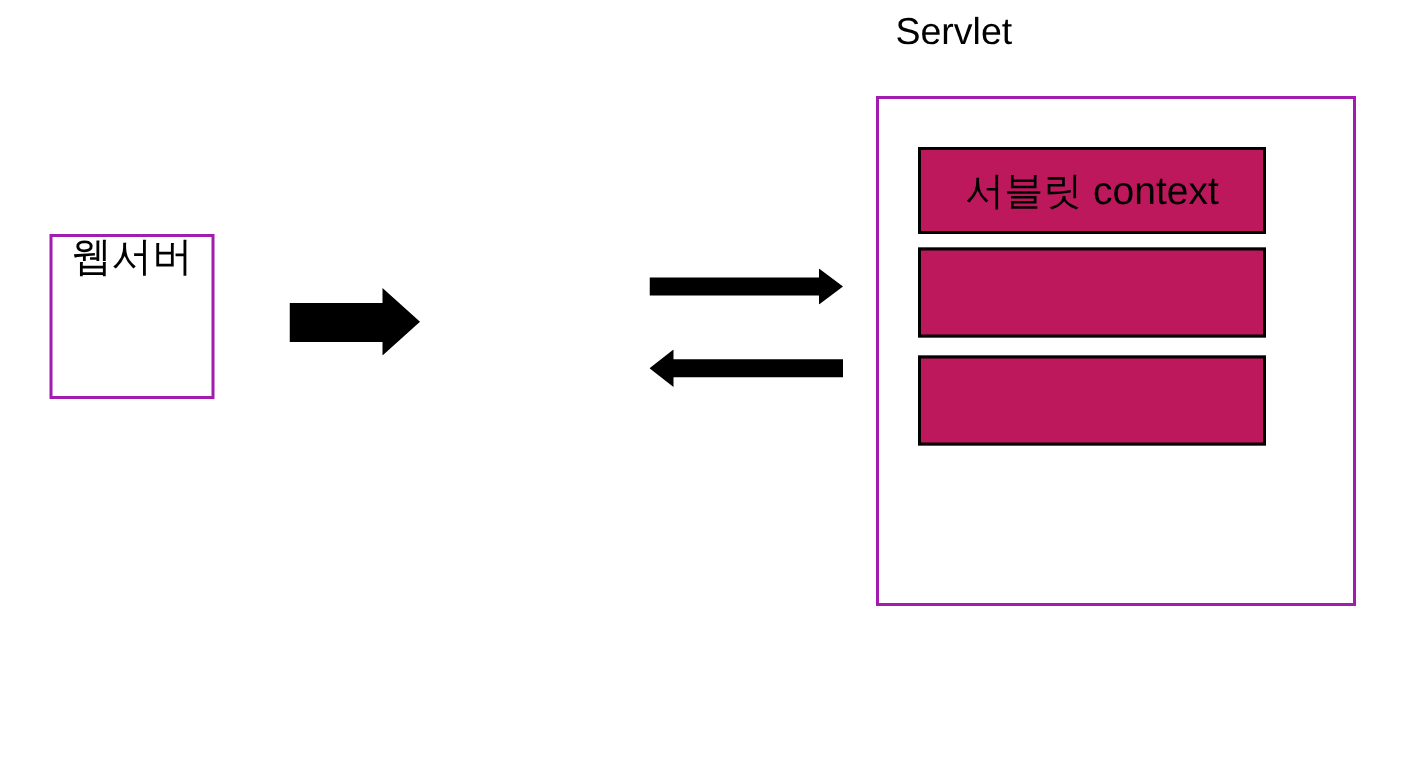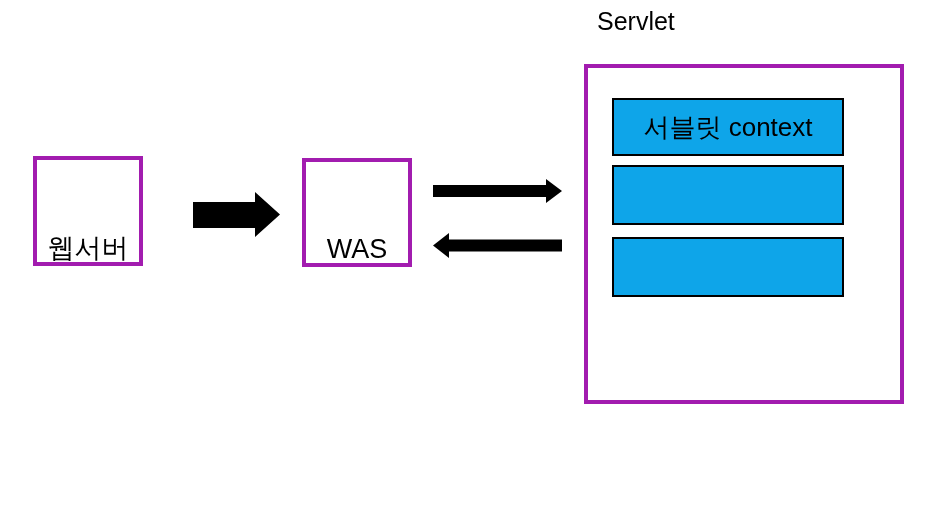--- a/index.html
+++ b/index.html
@@ -12,24 +12,24 @@
     width: 937px;
     height: 512px;
     background: #ffffff;
     font-family: "Liberation Sans", "DejaVu Sans", sans-serif;
     color: #000000;
     overflow: hidden;
   }
   .box {
     position: absolute;
     box-sizing: border-box;
-    border: 4px solid #a21caf;
+    border: 2px solid #a21caf;
     background: #ffffff;
     display: flex;
-    align-items: flex-end;
+    align-items: flex-start;
     justify-content: center;
     text-align: center;
   }
   .node-label {
     font-size: 27px;
     color: #000000;
     white-space: nowrap;
     line-height: 1;
   }
   #web-server-box { left: 33px;  top: 156px; width: 110px; height: 110px; }
@@ -48,21 +48,21 @@
     left: 584px;
     top: 64px;
     width: 320px;
     height: 340px;
     display: block;
   }
   .inner-box {
     position: absolute;
     box-sizing: border-box;
     border: 2px solid #000000;
-    background: #0ea5e9;
+    background: #be185d;
     display: flex;
     align-items: center;
     justify-content: center;
   }
   #servlet-context-box { left: 612px; top: 98px;  width: 232px; height: 58px; }
   #servlet-empty-box-2 { left: 612px; top: 165px; width: 232px; height: 60px; }
   #servlet-empty-box-3 { left: 612px; top: 237px; width: 232px; height: 60px; }
   .inner-box .node-label { font-size: 26px; }
 
   .arrow-svg {
@@ -80,23 +80,20 @@
 <div class="canvas">
 
   <div class="box" id="web-server-box">
     <span class="node-label">웹서버</span>
   </div>
 
   <svg class="arrow-svg" id="arrow-webserver-to-was" width="87" height="45" viewBox="0 0 87 45" aria-hidden="true">
     <polygon points="0,10 62,10 62,0 87,22.5 62,45 62,36 0,36" fill="currentColor"></polygon>
   </svg>
 
-  <div class="box" id="was-box">
-    <span class="node-label">WAS</span>
-  </div>
 
   <svg class="arrow-svg" id="arrow-was-to-servlet" width="129" height="24" viewBox="0 0 129 24" aria-hidden="true">
     <polygon points="0,6 113,6 113,0 129,12 113,24 113,18 0,18" fill="currentColor"></polygon>
   </svg>
 
   <svg class="arrow-svg" id="arrow-servlet-to-was" width="129" height="25" viewBox="0 0 129 25" aria-hidden="true">
     <polygon points="129,6.5 16,6.5 16,0 0,12.5 16,25 16,18.5 129,18.5" fill="currentColor"></polygon>
   </svg>
 
   <div id="servlet-title">Servlet</div>

